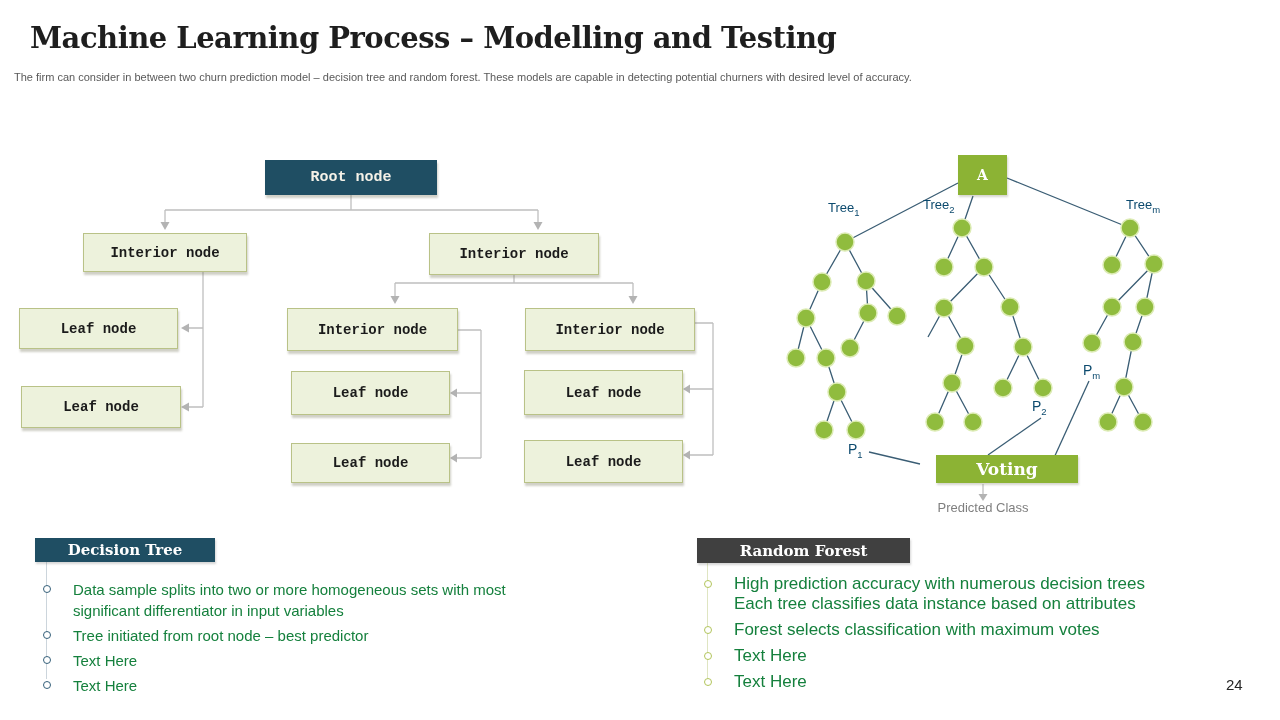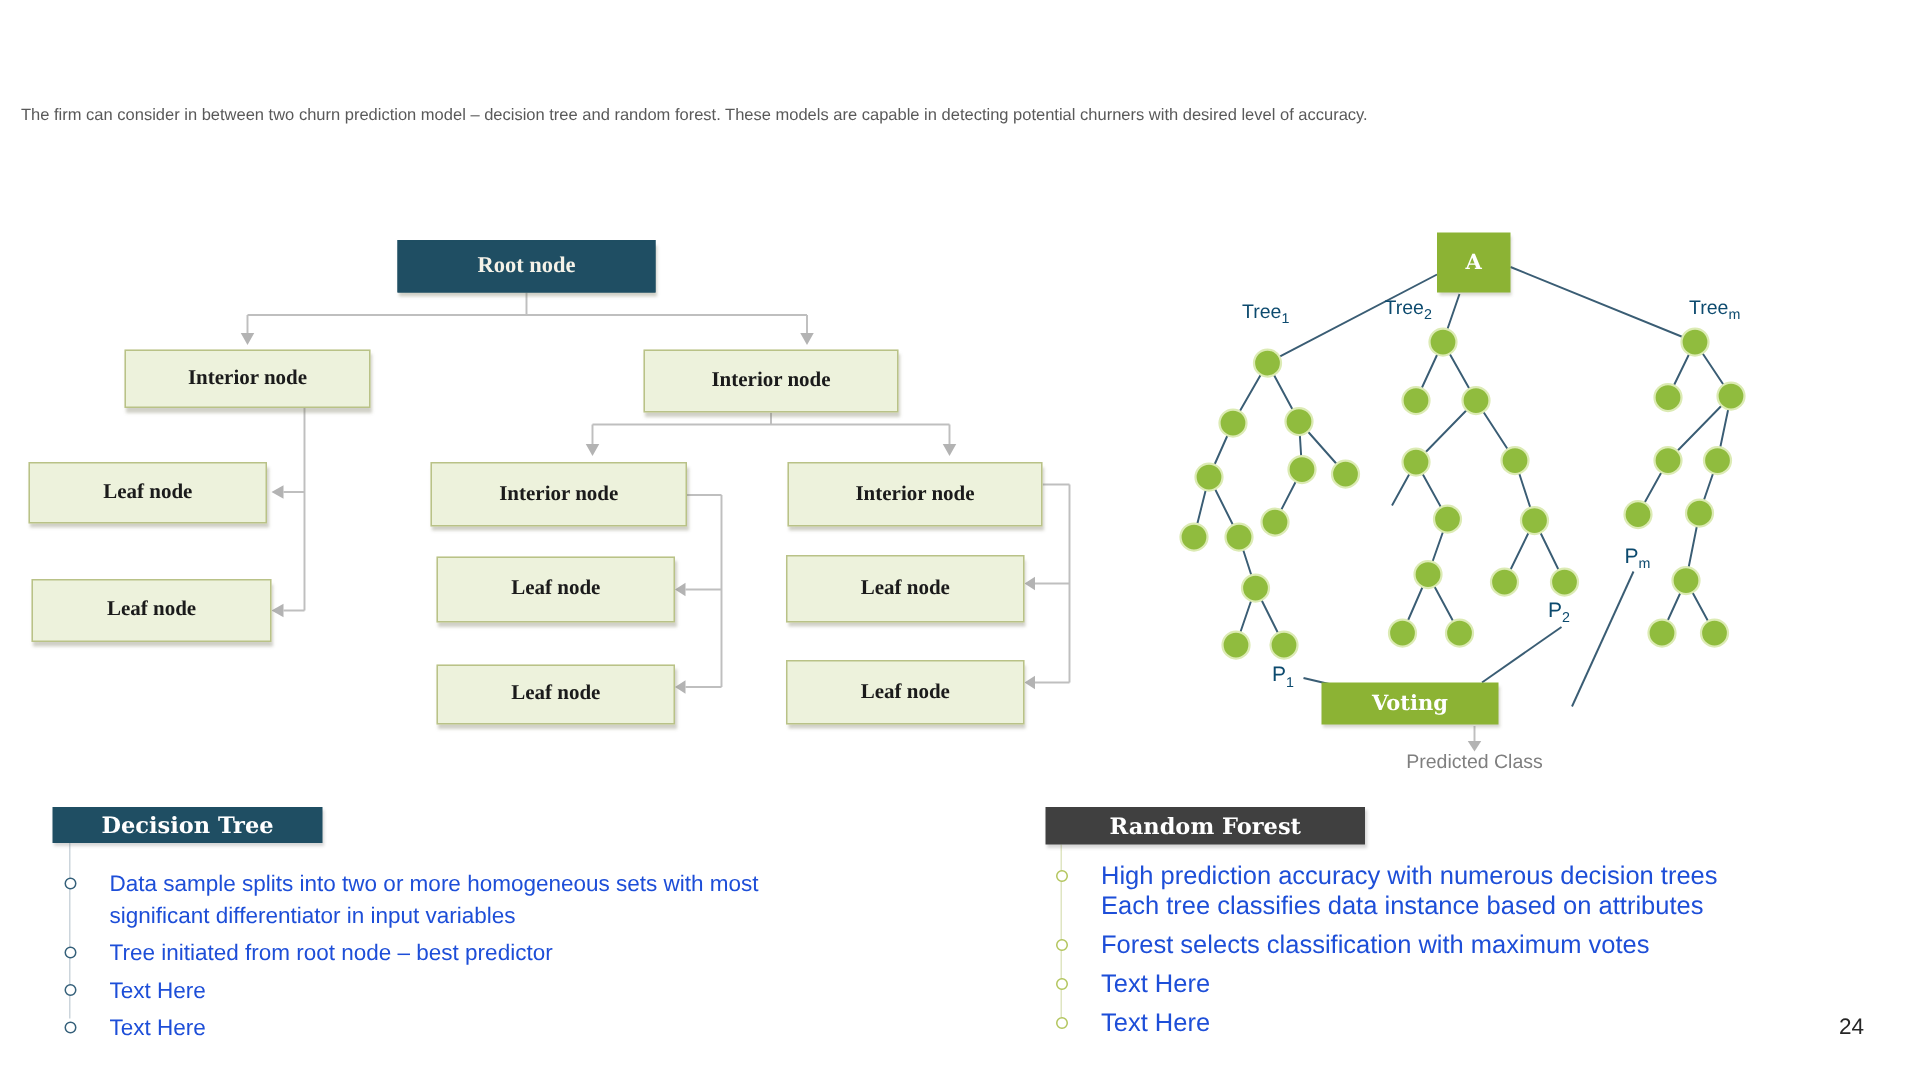--- a/index.html
+++ b/index.html
@@ -6,21 +6,21 @@
   .slide{position:relative;width:1280px;height:720px;background:#ffffff;overflow:hidden;
          font-family:"Liberation Sans",sans-serif;}
   
   .title{position:absolute;left:30px;top:20px;width:900px;
          font-family:"DejaVu Serif",serif;font-weight:700;font-size:29px;line-height:37px;
          color:#1e1e1e;letter-spacing:-0.5px;}
   .subtitle{position:absolute;left:14px;top:71px;width:1010px;
             font-size:11px;color:#595959;}
   
   .node{position:absolute;display:flex;align-items:center;justify-content:center;
-        font-family:Liberation Serif, serif;font-weight:700;font-size:14px;color:#1b1b1b;
+        font-family:Liberation Mono, monospace;font-weight:700;font-size:14px;color:#1b1b1b;
         background:#edf2dc;border:1px solid #b9c287;box-sizing:border-box;
         box-shadow:1px 3px 2px rgba(120,120,95,0.35);z-index:2;}
   .node.root{background:#1f4e63;border:1px solid #1f4e63;color:#f5f2e8;font-size:15px;}
   .gbox{position:absolute;display:flex;align-items:center;justify-content:center;
         background:#8cb334;color:#ffffff;font-family:"DejaVu Serif",serif;font-weight:700;
         box-shadow:1px 2px 2px rgba(120,120,95,0.3);z-index:2;}
   
   svg.lines{position:absolute;left:0;top:0;z-index:1;}
   
   .flabel{position:absolute;color:#0c4a6e;font-size:13px;z-index:2;}
@@ -38,31 +38,32 @@
   .bullets{position:absolute;z-index:2;}
   .bullets.dt{left:34px;top:579px;width:524px;}
   .bullets.rf{left:695px;top:574px;width:470px;}
   .bullet{display:flex;align-items:flex-start;}
   .bullets.dt .bullet{margin-bottom:4px;}
   .bullets.rf .bullet{margin-bottom:6px;}
   .bullet .marker{flex:none;width:6px;height:6px;border-radius:50%;background:#fff;
                   margin:6px 0 0 9px;}
   .bullets.dt .marker{border:1.5px solid #35607a;}
   .bullets.rf .marker{border:1.5px solid #b2c55c;}
-  .bullet-text{margin-left:22px;color:#1d4ed8;white-space:pre-line;}
+  .bullet-text{margin-left:22px;color:#15803d;white-space:pre-line;}
   .bullets.dt .bullet-text{font-size:15px;line-height:21px;}
   .bullets.rf .bullet-text{font-size:17px;line-height:20px;}
   .page-number{position:absolute;left:1226px;top:676px;width:40px;
                font-size:15px;color:#262626;}
 </style>
 </head>
 <body>
 
 <div class="slide">
 
+  <div class="title">Machine Learning Process – Modelling and Testing</div>
   <div class="subtitle">The firm can consider in between two churn prediction model – decision tree and random forest. These models are capable in detecting potential churners with desired level of accuracy.</div>
 
   <svg class="lines" width="1280" height="720" viewBox="0 0 1280 720">
 
     <g stroke="#bfbfbf" stroke-width="1.3" fill="none">
       <path d="M351,195 V210 M165,210 H538 M165,210 V222 M538,210 V222"></path>
       <path d="M203,272 V407 M203,328 H189 M203,407 H189"></path>
       <path d="M514,275 V283 M395,283 H633 M395,283 V296 M633,283 V296"></path>
       <path d="M458,330 H481 M481,330 V458 M481,393 H457 M481,458 H457"></path>
       <path d="M695,323 H713 M713,323 V455 M713,389 H690 M713,455 H690"></path>
@@ -160,21 +161,21 @@
   <div class="node" style="left:287px;top:308px;width:171px;height:43px;">Interior node</div>
   <div class="node" style="left:525px;top:308px;width:170px;height:43px;">Interior node</div>
   <div class="node" style="left:19px;top:308px;width:159px;height:41px;">Leaf node</div>
   <div class="node" style="left:21px;top:386px;width:160px;height:42px;">Leaf node</div>
   <div class="node" style="left:291px;top:371px;width:159px;height:44px;">Leaf node</div>
   <div class="node" style="left:291px;top:443px;width:159px;height:40px;">Leaf node</div>
   <div class="node" style="left:524px;top:370px;width:159px;height:45px;">Leaf node</div>
   <div class="node" style="left:524px;top:440px;width:159px;height:43px;">Leaf node</div>
 
   <div class="gbox" style="left:958px;top:155px;width:49px;height:40px;font-size:14px;">A</div>
-  <div class="gbox" style="left:881px;top:455px;width:118px;height:28px;font-size:14px;">Voting</div>
+  <div class="gbox" style="left:936px;top:455px;width:142px;height:28px;font-size:17px;">Voting</div>
 
   <div class="flabel" style="left:828px;top:200px;">
     <span>Tree</span><sub>1</sub>
   </div>
   <div class="flabel" style="left:923px;top:197px;">
     <span>Tree</span><sub>2</sub>
   </div>
   <div class="flabel" style="left:1126px;top:197px;">
     <span>Tree</span><sub>m</sub>
   </div>

